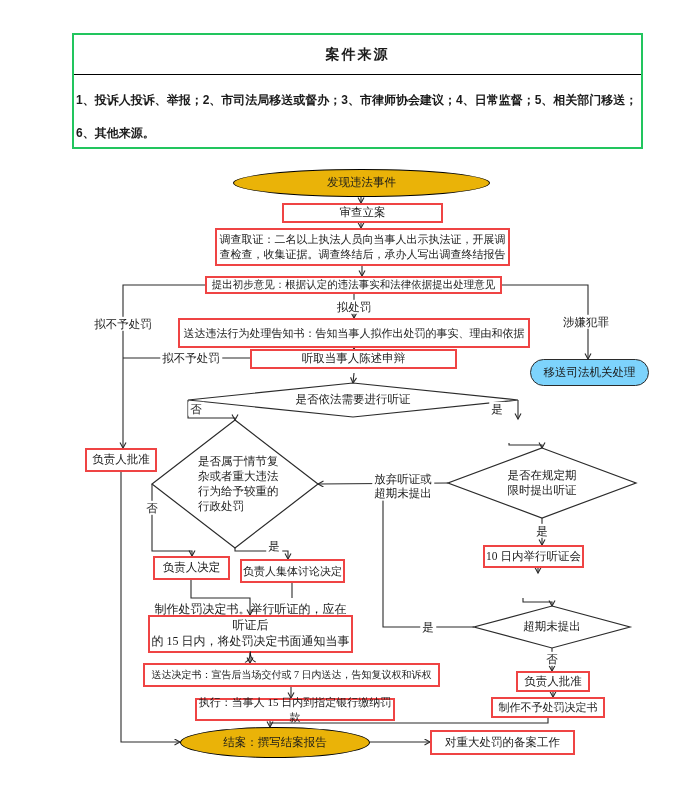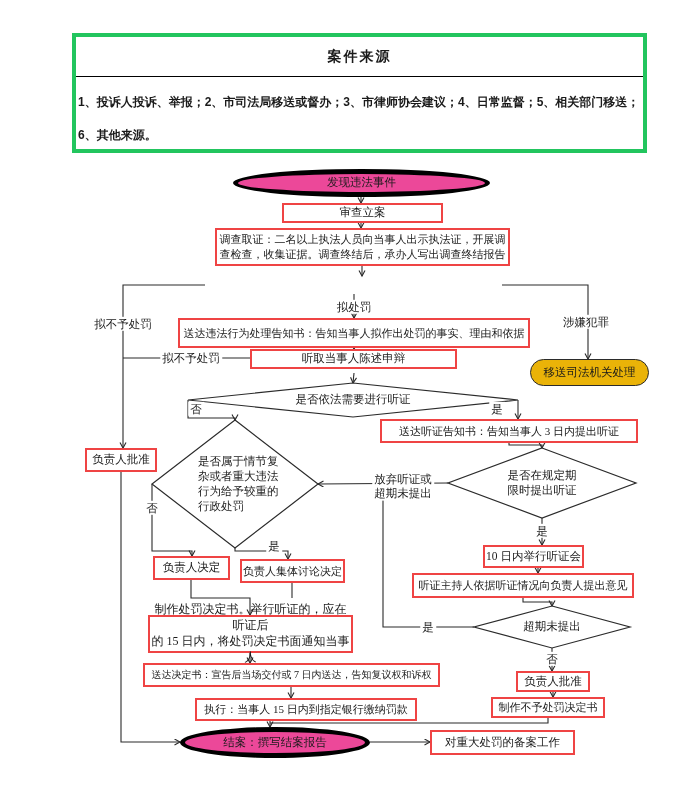--- a/index.html
+++ b/index.html
@@ -1,33 +1,33 @@
 <!DOCTYPE html>
 <html><head>
 <meta charset="utf-8">
 <style>
   html,body{margin:0;padding:0;background:#fff;}
   #canvas{
     position:relative;width:696px;height:795px;background:#fff;overflow:hidden;
     font-family:"Liberation Serif","DejaVu Serif",serif;color:#1a1a1a;
   }
   
-  .header-box{position:absolute;left:72px;top:33px;width:567px;height:112px;border:4px solid #22c55e;background:#fff;}
+  .header-box{position:absolute;left:72px;top:33px;width:567px;height:112px;border:2px solid #22c55e;background:#fff;}
   .header-title{height:39px;border-bottom:1px solid #000;display:flex;align-items:center;justify-content:center;
     font-family:"Liberation Sans","DejaVu Sans",sans-serif;font-weight:bold;font-size:14px;letter-spacing:2px;}
   .header-body{padding:9px 1px 0 2px;font-family:"Liberation Sans","DejaVu Sans",sans-serif;
     font-weight:bold;font-size:12px;line-height:33px;letter-spacing:0;}
   
   #flow{position:absolute;left:0;top:0;width:696px;height:795px;}
   #edges-svg{position:absolute;left:0;top:0;}
   .node{position:absolute;display:flex;align-items:center;justify-content:center;text-align:center;
     font-size:11.5px;line-height:1.32;white-space:pre-line;color:#1a1a1a;box-sizing:border-box;}
   .node.rect{border:2px solid #ef4444;background:#fff;}
-  .node.oval{border:5px solid #000000;background:#ec4899;border-radius:50%;}
-  .node.stadium{border:1px solid #2b2b2b;background:#eab308;border-radius:14px;}
+  .node.oval{border:1px solid #000000;background:#eab308;border-radius:50%;}
+  .node.stadium{border:1px solid #2b2b2b;background:#7dd3fc;border-radius:14px;}
   .node.diamond{border:none;background:transparent;}
   .node.ta-left{text-align:left;justify-content:flex-start;}
   .flabel{position:absolute;transform:translate(-50%,-50%);background:#fff;padding:0 2px;
     font-size:11.5px;line-height:1.25;text-align:center;white-space:pre-line;color:#1a1a1a;}
 </style>
 </head>
 <body>
 
 <div id="canvas">
 
@@ -90,40 +90,39 @@
 超期未提出</div>
       <div class="flabel" style="left: 542px; top: 531px;">是</div>
       <div class="flabel" style="left: 152px; top: 508px;">否</div>
       <div class="flabel" style="left: 274px; top: 546px;">是</div>
       <div class="flabel" style="left: 428px; top: 627px;">是</div>
       <div class="flabel" style="left: 552px; top: 659px;">否</div>
       <div class="node oval" style="left: 233px; top: 169px; width: 257px; height: 28px;">发现违法事件</div>
       <div class="node rect" style="left: 282px; top: 203px; width: 161px; height: 20px;">审查立案</div>
       <div class="node rect" style="left: 215px; top: 228px; width: 295px; height: 38px; font-size: 11px;">调查取证：二名以上执法人员向当事人出示执法证，开展调
 查检查，收集证据。调查终结后，承办人写出调查终结报告</div>
+      <div class="node rect" style="left: 205px; top: 276px; width: 297px; height: 18px; font-size: 10.5px;">提出初步意见：根据认定的违法事实和法律依据提出处理意见</div>
       <div class="node rect" style="left: 178px; top: 318px; width: 352px; height: 30px; font-size: 11px;">送达违法行为处理告知书：告知当事人拟作出处罚的事实、理由和依据</div>
       <div class="node rect" style="left: 250px; top: 349px; width: 207px; height: 20px;">听取当事人陈述申辩</div>
       <div class="node diamond" style="left: 188px; top: 383px; width: 330px; height: 34px;">是否依法需要进行听证</div>
-      <div class="node rect" style="left: 380px; top: 419px; width: 258px; height: 24px; font-size: 11px;">送达听证告知书：告知当事人 3 日内提出听证</div>
       <div class="node diamond ta-left" style="left: 152px; top: 420px; width: 166px; height: 128px; padding-left: 46px;">是否属于情节复
 杂或者重大违法
 行为给予较重的
 行政处罚</div>
       <div class="node rect" style="left: 85px; top: 448px; width: 72px; height: 24px;">负责人批准</div>
       <div class="node diamond" style="left: 448px; top: 448px; width: 188px; height: 70px;">是否在规定期
 限时提出听证</div>
       <div class="node rect" style="left: 153px; top: 556px; width: 77px; height: 24px;">负责人决定</div>
       <div class="node rect" style="left: 240px; top: 559px; width: 105px; height: 24px; font-size: 11px;">负责人集体讨论决定</div>
       <div class="node rect" style="left: 148px; top: 615px; width: 205px; height: 38px; font-size: 12px;">制作处罚决定书。举行听证的，应在听证后
 的 15 日内，将处罚决定书面通知当事人</div>
       <div class="node rect" style="left: 143px; top: 663px; width: 297px; height: 24px; font-size: 10px;">送达决定书：宣告后当场交付或 7 日内送达，告知复议权和诉权</div>
-      <div class="node rect" style="left: 195px; top: 698px; width: 222px; height: 23px; font-size: 11px;">执行：当事人 15 日内到指定银行缴纳罚款</div>
+      <div class="node rect" style="left: 195px; top: 698px; width: 200px; height: 23px; font-size: 11px;">执行：当事人 15 日内到指定银行缴纳罚款</div>
       <div class="node oval" style="left: 180px; top: 727px; width: 190px; height: 31px;">结案：撰写结案报告</div>
       <div class="node rect" style="left: 430px; top: 730px; width: 145px; height: 25px;">对重大处罚的备案工作</div>
       <div class="node rect" style="left: 483px; top: 545px; width: 101px; height: 23px;">10 日内举行听证会</div>
-      <div class="node rect" style="left: 412px; top: 573px; width: 222px; height: 25px; font-size: 11px;">听证主持人依据听证情况向负责人提出意见</div>
       <div class="node diamond" style="left: 474px; top: 606px; width: 156px; height: 42px;">超期未提出</div>
       <div class="node rect" style="left: 516px; top: 671px; width: 74px; height: 21px;">负责人批准</div>
       <div class="node rect" style="left: 491px; top: 697px; width: 114px; height: 21px; font-size: 11px;">制作不予处罚决定书</div>
       <div class="node stadium" style="left: 530px; top: 359px; width: 119px; height: 27px;">移送司法机关处理</div>
     </div>
 
 </div>
 
 </body></html>

